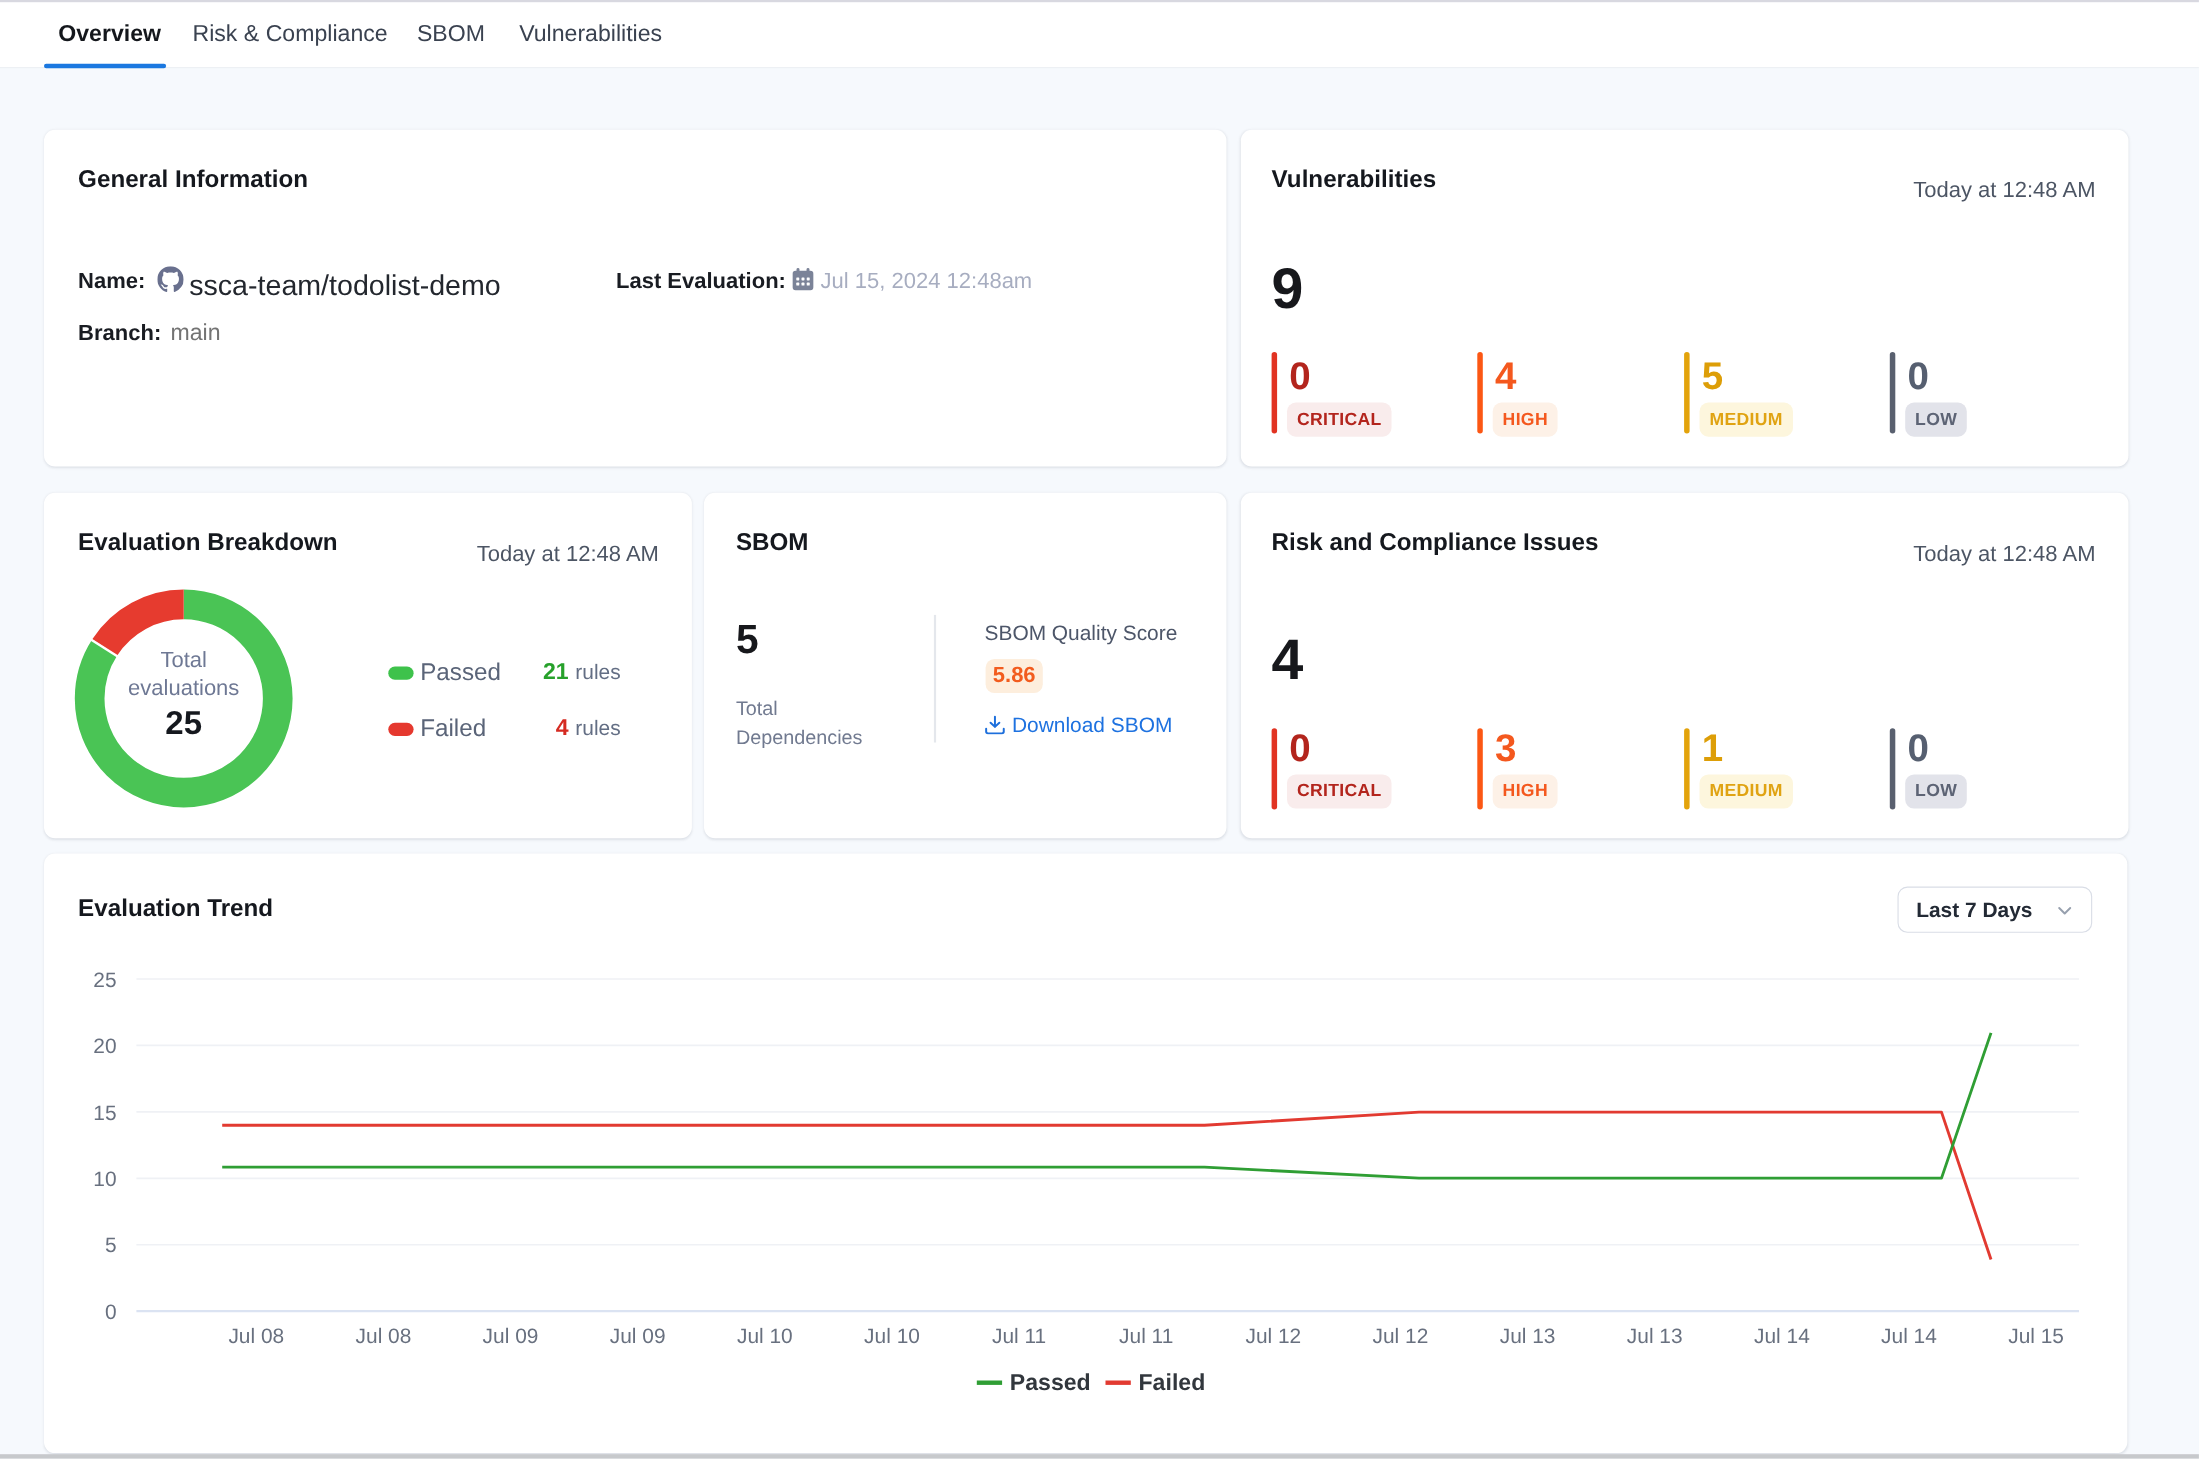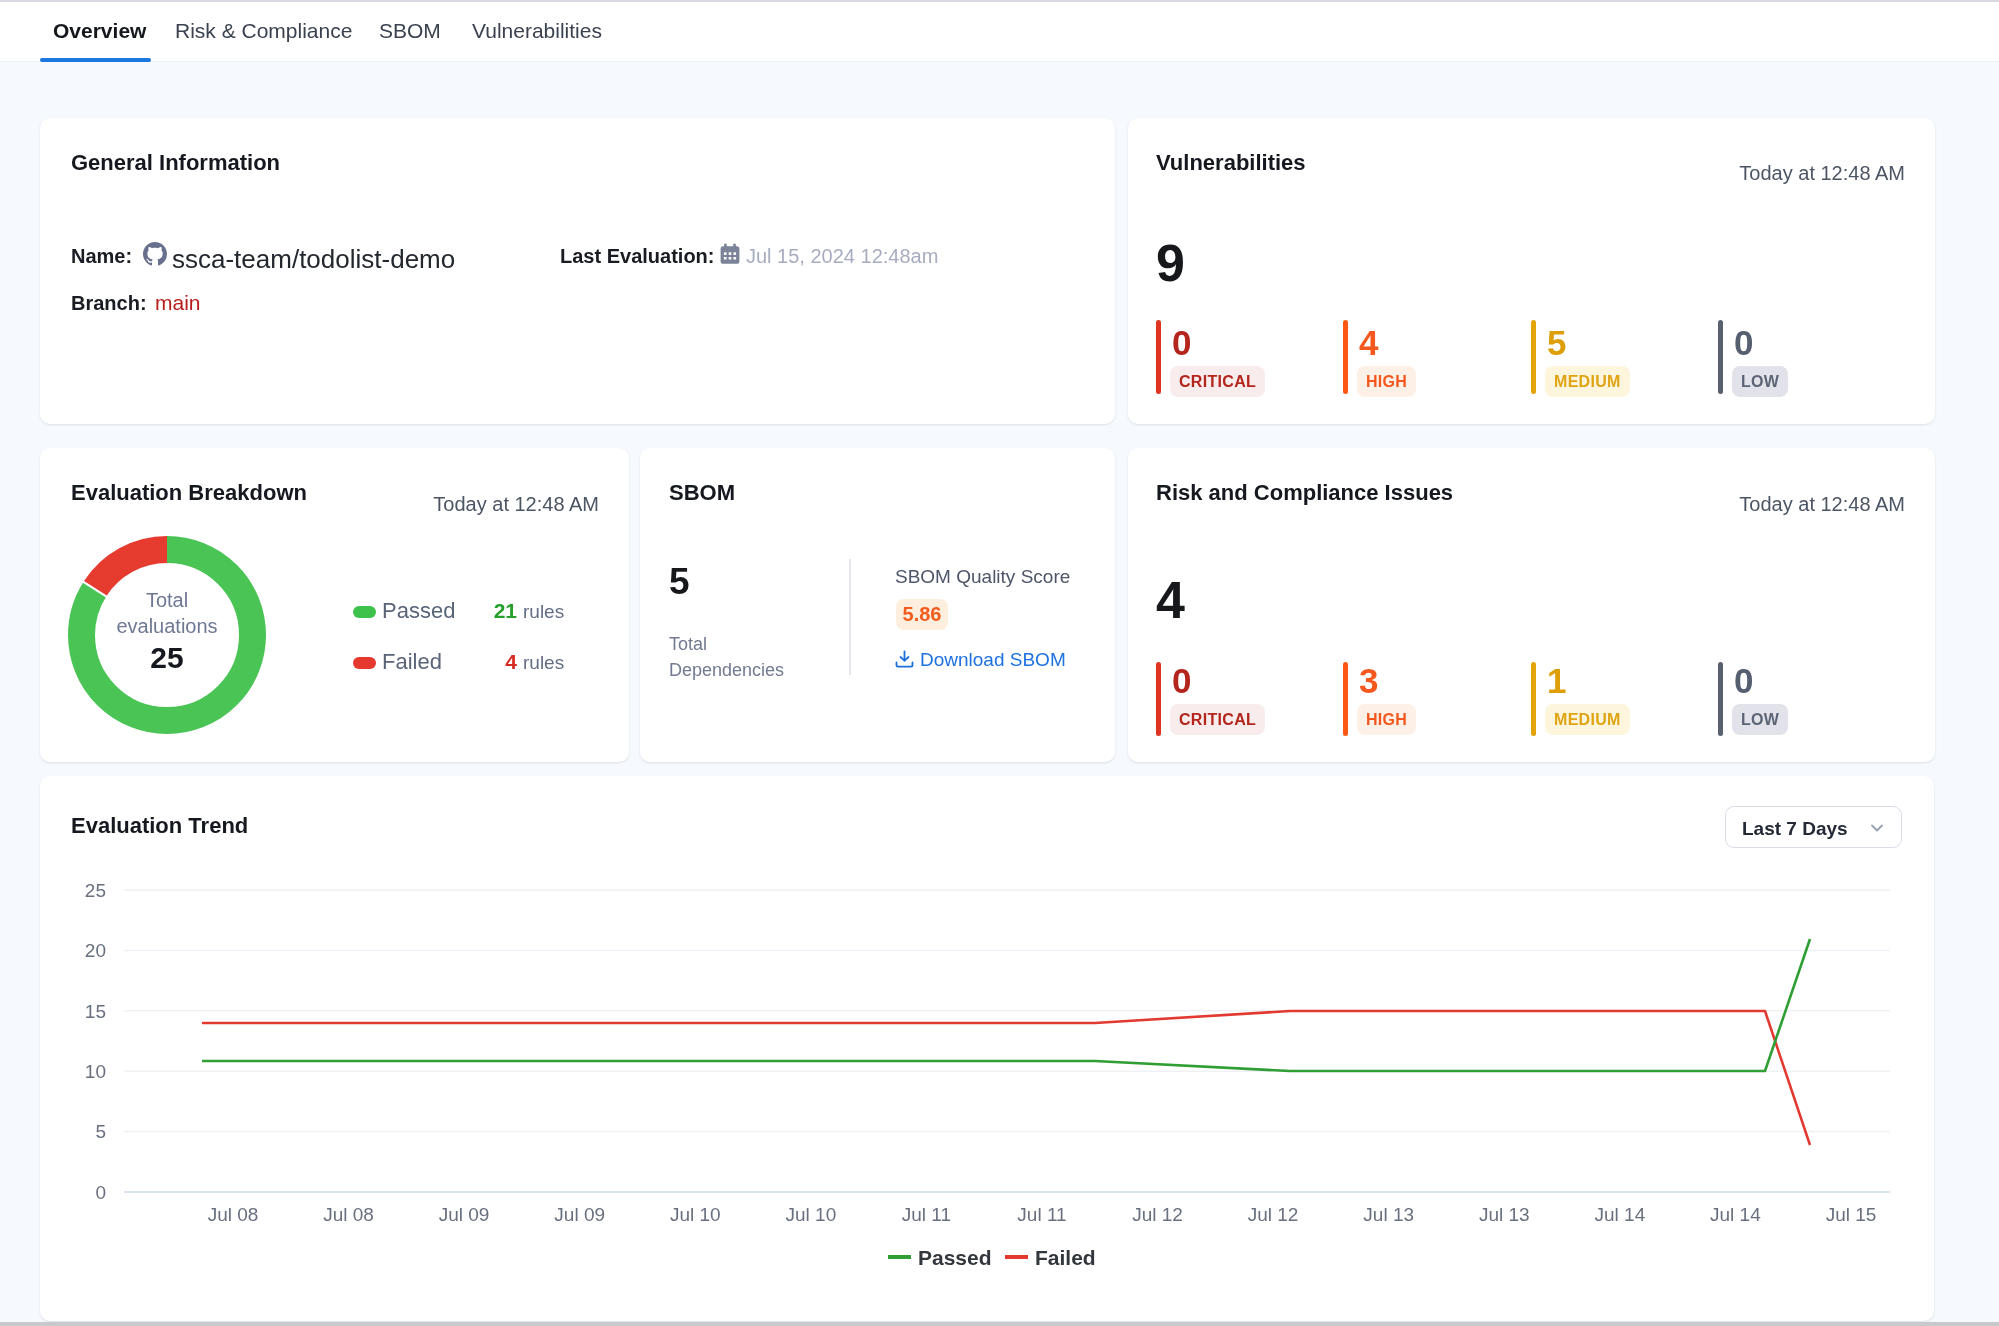--- a/index.html
+++ b/index.html
@@ -45,21 +45,21 @@
       <rect x="3.9" y="9.2" width="2.7" height="2.7" rx="0.6"></rect>
       <rect x="8.65" y="9.2" width="2.7" height="2.7" rx="0.6"></rect>
       <rect x="13.4" y="9.2" width="2.7" height="2.7" rx="0.6"></rect>
       <rect x="3.9" y="13.9" width="2.7" height="2.7" rx="0.6"></rect>
       <rect x="8.65" y="13.9" width="2.7" height="2.7" rx="0.6"></rect>
       <rect x="13.4" y="13.9" width="2.7" height="2.7" rx="0.6"></rect>
     </g>
   </svg>
   <div class="abs" style="left:746px;top:245px;font-size:20px;color:#a7adc0;">Jul 15, 2024 12:48am</div>
   <div class="abs" style="left:71px;top:292px;font-size:20px;font-weight:700;color:#191c22;">Branch:</div>
-  <div class="abs" style="left:155px;top:291px;font-size:21px;color:#b91c1c;">main</div>
+  <div class="abs" style="left:155px;top:291px;font-size:21px;color:#737373;">main</div>
 
   <div class="card" style="left:1128px;top:118px;width:807px;height:306px;"></div>
   <div class="ctitle" style="left:1156px;top:151px;">Vulnerabilities</div>
   <div class="today" style="left:1628px;top:149px;width:277px;text-align:right;">Today at 12:48 AM</div>
   <div class="bignum" style="left:1156px;top:237px;">9</div>
 
   <div class="sevbar" style="left:1156px;top:320px;height:74px;background:#e13322;"></div>
   <div class="sevnum" style="left:1172px;top:325px;color:#b3251d;">0</div>
   <div class="sevpill" style="left:1170px;top:366px;background:#f9ecec;color:#b3251d;">CRITICAL</div>
   <div class="sevbar" style="left:1343px;top:320px;height:74px;background:#fc5714;"></div>

